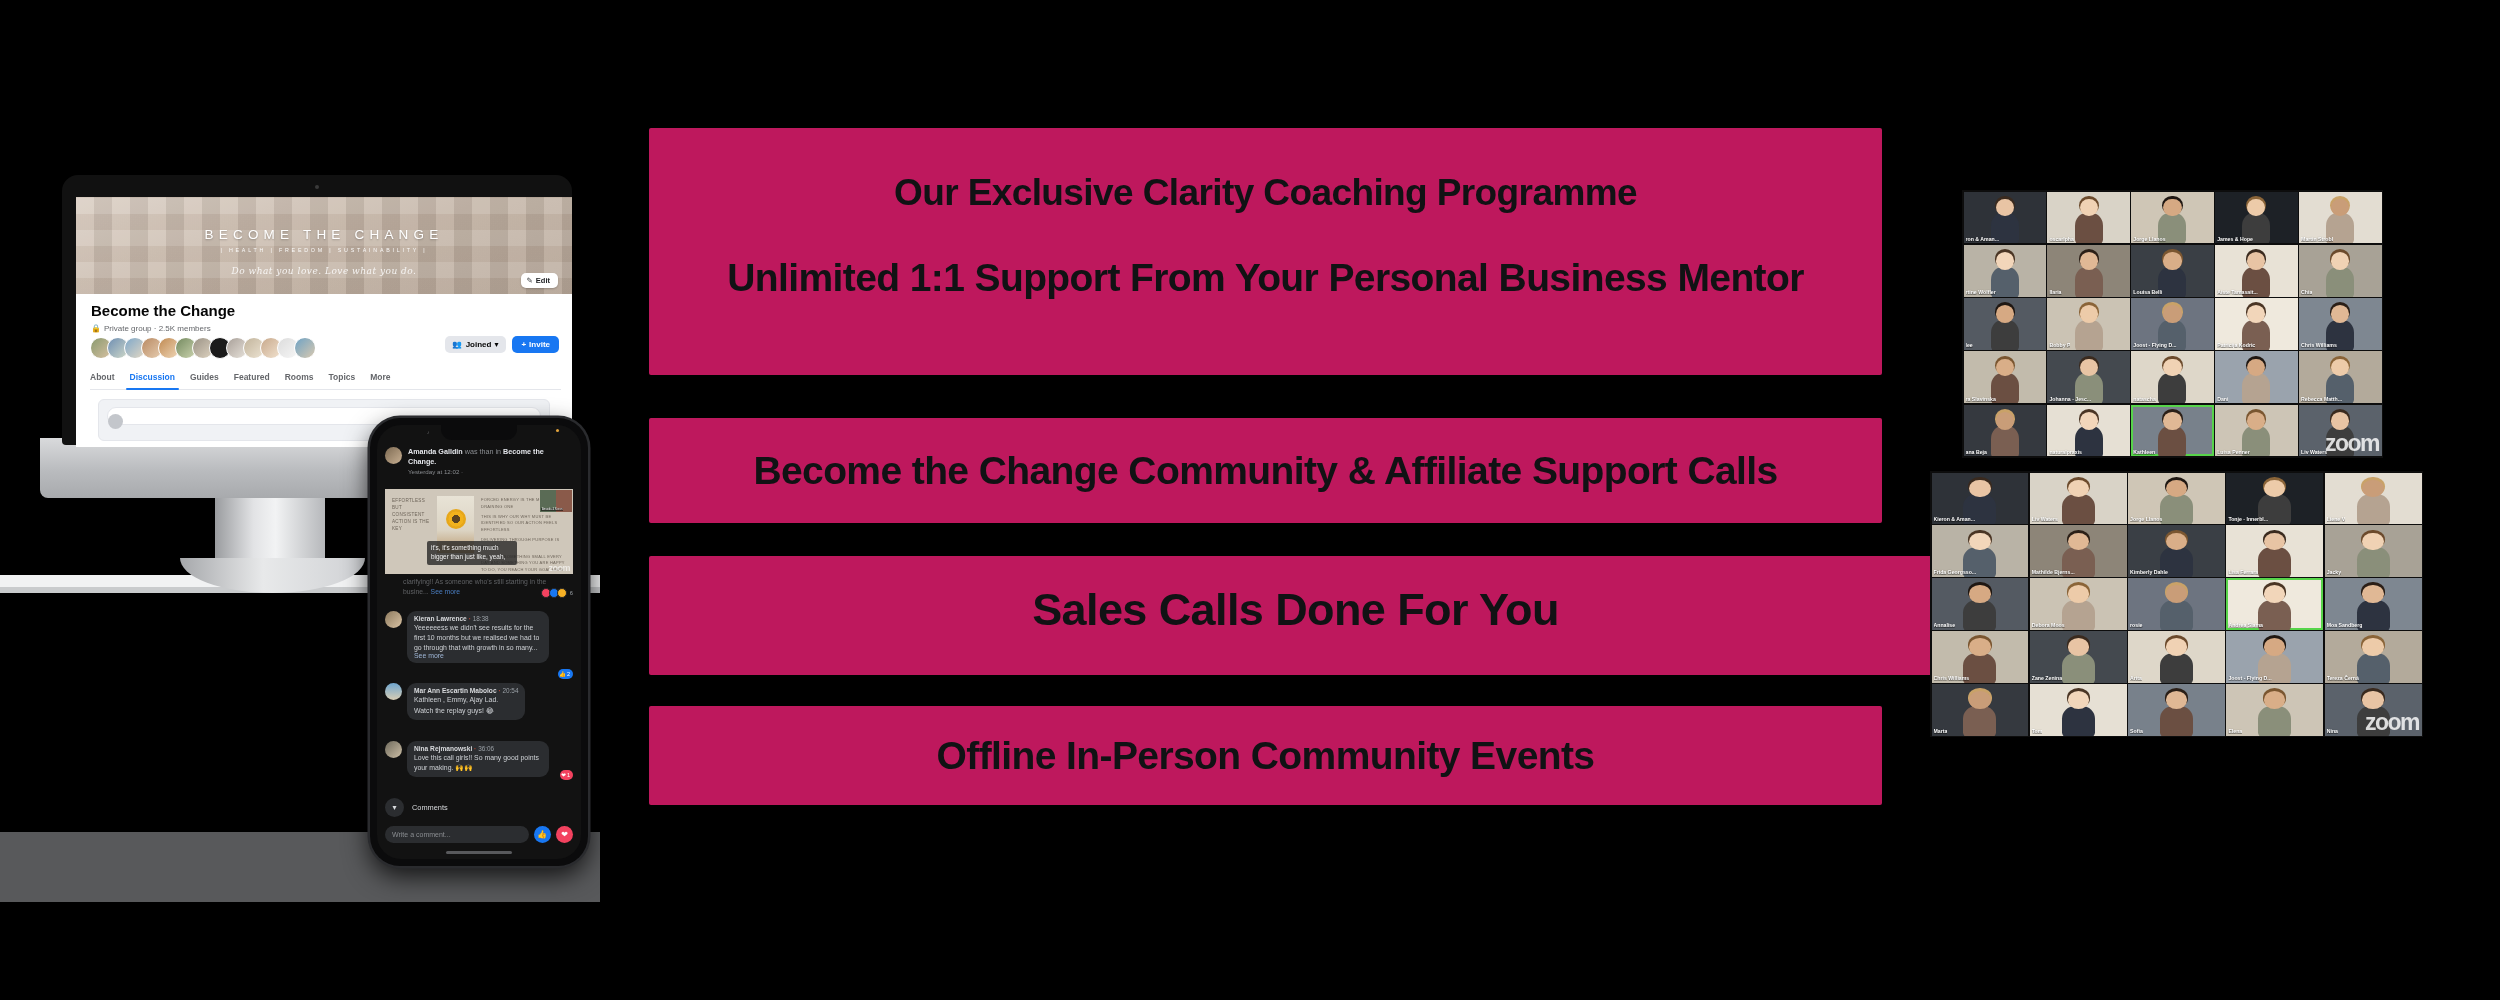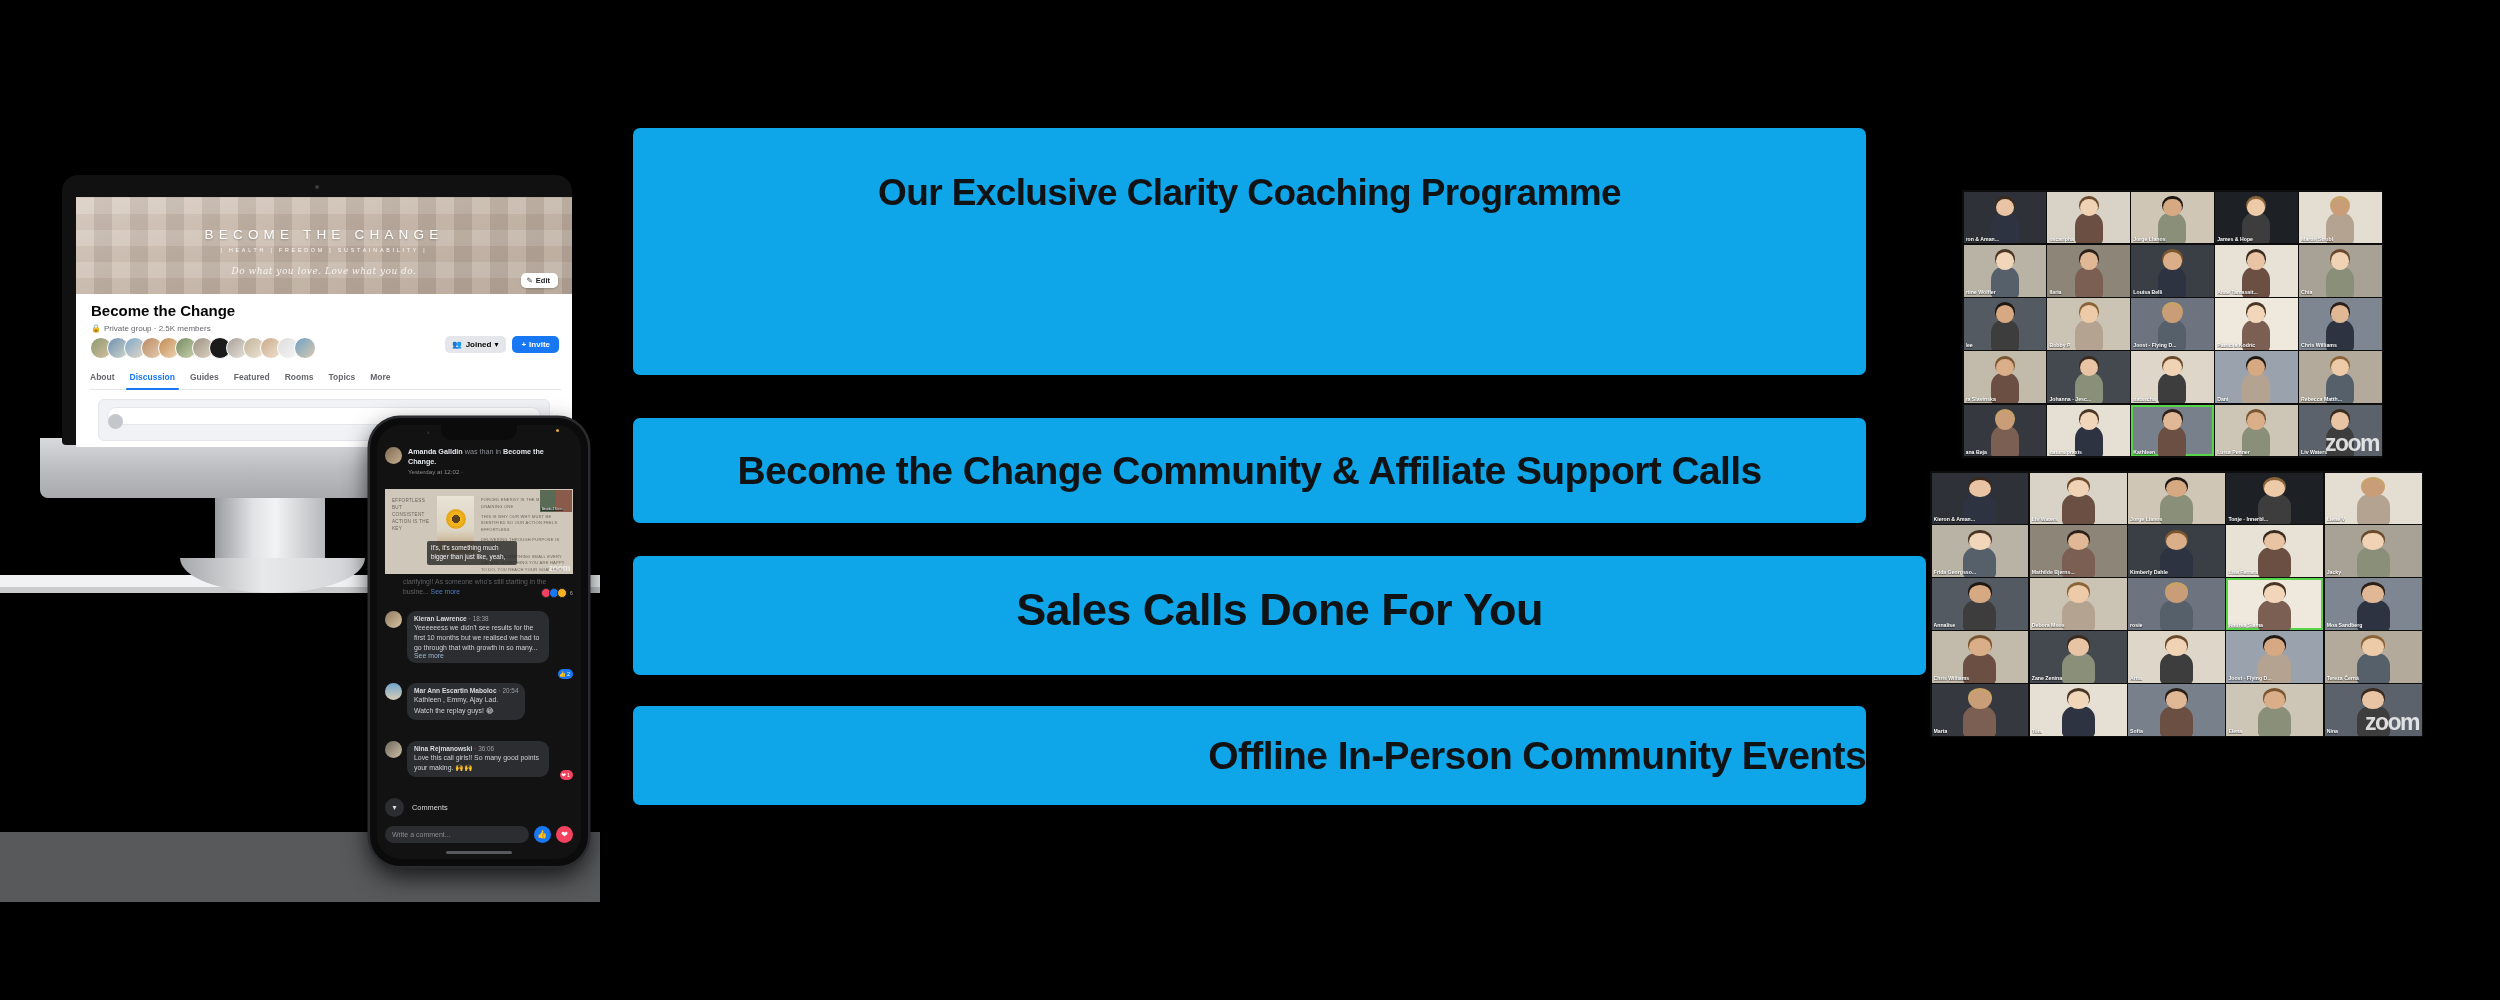--- a/index.html
+++ b/index.html
@@ -124,22 +124,22 @@
         display:flex;align-items:center;justify-content:center;}
   .ph-comments-lbl{font-size:7.4px;color:#d9dbde;}
   .ph-inputrow{position:absolute;left:8px;right:8px;bottom:16px;display:flex;align-items:center;gap:5px;}
   .ph-input{flex:1;height:17px;border-radius:10px;background:#2b2d30;color:#8a8d91;font-size:7px;
         display:flex;align-items:center;padding-left:7px;}
   .ph-rb{width:17px;height:17px;border-radius:50%;display:flex;align-items:center;justify-content:center;font-size:8px;}
   .ph-home{position:absolute;left:50%;margin-left:-33px;bottom:5px;width:66px;height:3px;
         border-radius:2px;background:#58595c;}
 
   
-  .card{position:absolute;background:#0ea5e9;border-radius:7px;display:flex;flex-direction:column;
-        align-items:center;}
+  .card{position:absolute;background:#be185d;border-radius:2px;display:flex;flex-direction:column;
+        align-items:center;margin-left:16px;}
   .card h2{margin:0;font-weight:800;color:#111214;letter-spacing:-.6px;
         font-family:"Liberation Sans","DejaVu Sans",sans-serif;white-space:nowrap;}
 
   
   .zgrid{position:absolute;background:#0d0d0d;display:grid;gap:1.5px;padding:1.5px;overflow:hidden;}
   .ztile{position:relative;overflow:hidden;background:#222;}
   .ztile.sel{outline:2px solid #57d44a;outline-offset:-2px;}
   .zname{position:absolute;left:2px;bottom:1.5px;font-size:5.2px;color:#fff;font-weight:700;
         text-shadow:0 1px 2px rgba(0,0,0,.9);white-space:nowrap;overflow:hidden;max-width:96%;}
   .zwm{position:absolute;right:4px;bottom:1px;font-size:23px;font-weight:700;letter-spacing:-1.5px;
@@ -335,31 +335,32 @@
         <div class="ph-input">Write a comment...</div>
         <div class="ph-rb" style="background:#1877f2;color:#fff">👍</div>
         <div class="ph-rb" style="background:#f3425f;color:#fff">❤</div>
       </div>
       <div class="ph-home"></div>
     </div>
   </div>
 
   <div class="card" style="left:633px;top:128px;width:1233px;height:247px;justify-content:flex-start;">
     <h2 style="font-size:37px;margin-top:44px;">Our Exclusive Clarity Coaching Programme</h2>
+    <h2 style="font-size:39px;margin-top:42px;">Unlimited 1:1 Support From Your Personal Business Mentor</h2>
   </div>
 
   <div class="card" style="left:633px;top:418px;width:1233px;height:105px;justify-content:center;">
     <h2 style="font-size:39px;">Become the Change Community &amp; Affiliate Support Calls</h2>
   </div>
 
   <div class="card" style="left:633px;top:556px;width:1293px;height:119px;justify-content:flex-start;">
     <h2 style="font-size:45px;margin-top:28px;">Sales Calls Done For You</h2>
   </div>
 
-  <div class="card" style="left:633px;top:706px;width:1233px;height:99px;justify-content:center;align-items:flex-end;">
+  <div class="card" style="left:633px;top:706px;width:1233px;height:99px;justify-content:center;">
     <h2 style="font-size:39px;">Offline In-Person Community Events</h2>
   </div>
 
   <div class="zgrid" id="zgrid-top" style="left:1962px;top:190px;width:418px;height:265px;grid-template-columns:repeat(5,1fr);grid-template-rows:repeat(5,1fr);">
     <div class="zwm">zoom</div>
   <div class="ztile" style="background: rgb(46, 50, 56);">
         <div class="person" style="background: rgb(45, 51, 64);"></div>
         <div class="head" style="background: rgb(232, 196, 164); box-shadow: rgb(58, 42, 30) 0px -2px 0px 1px;"></div>
         <div class="zname">ron &amp; Aman...</div>
       </div>

